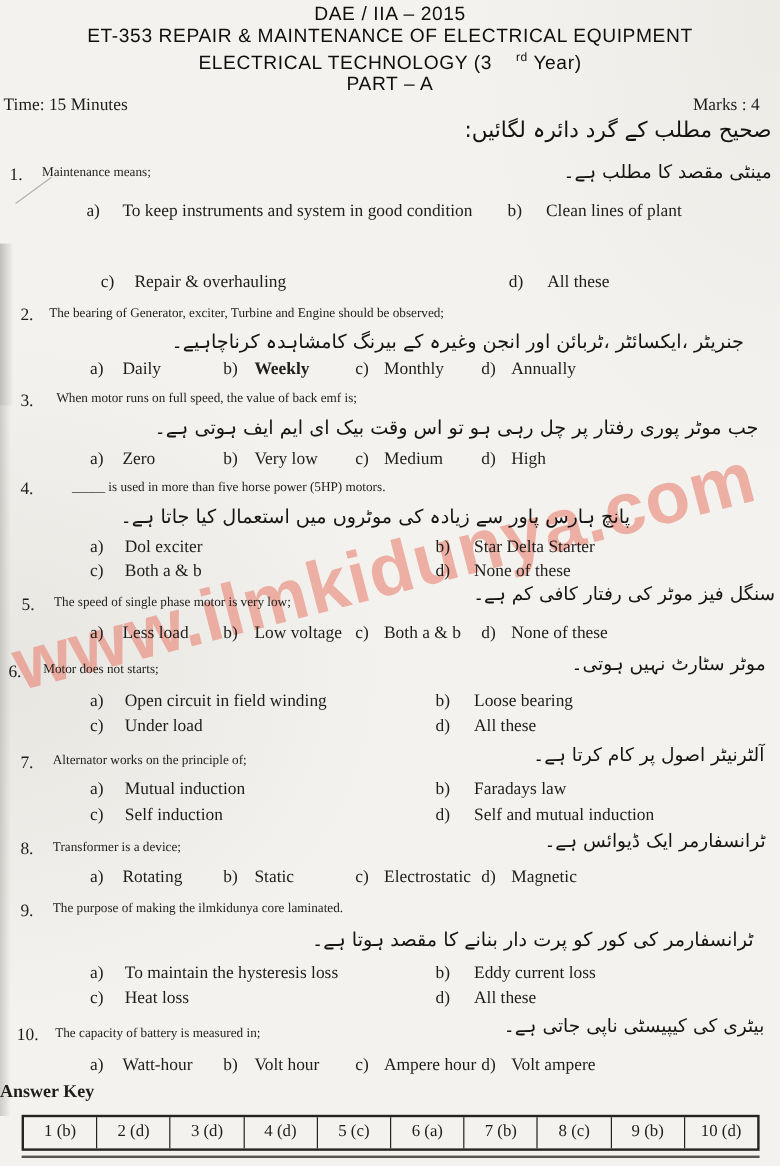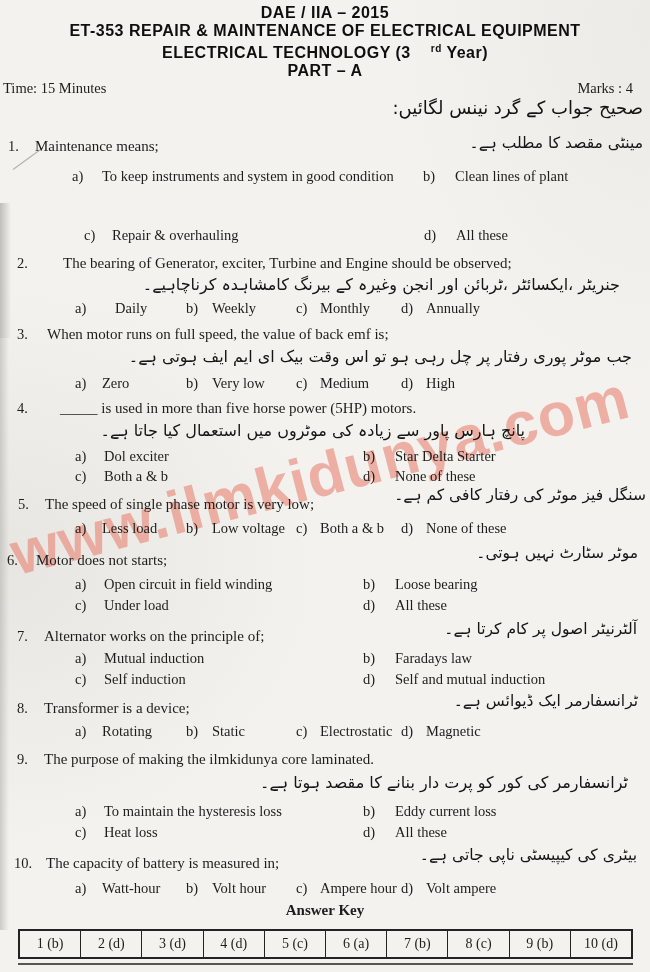--- a/index.html
+++ b/index.html
@@ -25,41 +25,41 @@
 
   .watermark {
     position:absolute; left:12px; top:520px; z-index:1;
     font-family:"Liberation Sans", sans-serif; font-weight:700;
     font-size:61px; letter-spacing:1px; white-space:nowrap;
     transform:rotate(-14.5deg); transform-origin:0 50%;
     opacity:.55;
   }
 
   .hdr { position:absolute; top:4px; left:0; right:0; text-align:center; z-index:2;
-    font-family:"Liberation Sans", sans-serif; font-weight:700; color:#0f0f0f;
+    font-family:"Liberation Sans", sans-serif; font-weight:400; color:#0f0f0f;
     font-size:16px; line-height:18px; letter-spacing:.5px; }
   .hdr sup { font-size:10px;padding-left:20px; }
 
   .time  { position:absolute; left:3px;  top:80px; font-size:14.5px; z-index:2; }
   .marks { position:absolute; right:17px; top:80px; font-size:14.5px; z-index:2; }
 
   .inst-en { position:absolute; left:5px; top:110px; font-size:14.5px; z-index:2; }
   .inst-en .lbl { display:inline-block; width:33px; }
   .urdu { font-family:"DejaVu Sans","Liberation Sans",sans-serif; direction:rtl; }
   .inst-ur { position:absolute; right:7px; top:97px; font-size:18px; z-index:2; color:#141312; }
 
   .q { position:absolute; left:0; width:650px; z-index:2; }
   .qnum { position:absolute; top:0; font-size:14.5px; }
-  .qen  { position:absolute; top:0; font-size:15px; white-space:nowrap; }
+  .qen  { position:absolute; top:0; font-size:11px; white-space:nowrap; }
   .qur  { position:absolute; font-size:15.5px; white-space:nowrap; color:#161514; }
   .qur.ur-below { font-size:16px; }
   .opt-letter { position:absolute; font-size:14.5px; }
   .opt-label  { position:absolute; font-size:14.5px; white-space:nowrap; }
 
-  .akey-title { position:absolute; left:0; right:0; top:902px; text-align:center;
+  .akey-title { position:absolute; left:0; right:0; top:902px; text-align:left;
     font-size:15px; font-weight:600; z-index:2; }
   .akey { position:absolute; left:18px; top:929px; width:615px; height:30px;
     display:flex; border:2px solid #242321; z-index:2; }
   .akcell { flex:1; display:flex; align-items:center; justify-content:center;
     border-right:1.6px solid #242321; font-size:14px; }
   .akcell:last-child { border-right:none; }
   .akey-underline { position:absolute; left:18px; top:963px; width:615px; height:1.5px;
     background:#57554f; z-index:2; }
 </style>
 </head>
@@ -76,44 +76,44 @@
   <div class="hdr">
     <div>DAE / IIA – 2015</div>
     <div>ET-353 REPAIR &amp; MAINTENANCE OF ELECTRICAL EQUIPMENT</div>
     <div><span>ELECTRICAL TECHNOLOGY (3</span><sup>rd</sup><span> Year)</span></div>
     <div>PART – A</div>
   </div>
 
   <div class="time">Time: 15 Minutes</div>
   <div class="marks">Marks : 4</div>
 
-  <div class="inst-ur urdu" dir="rtl">صحیح جواب کے گرد نینس لگائیں:</div>
+  <div class="inst-ur urdu" dir="rtl">صحیح مطلب کے گرد دائرہ لگائیں:</div>
 
   <div id="questions">
       <div class="q" style="top: 138px;">
         <span class="qnum" style="left: 8px;">1.</span>
         <span class="qen" style="left: 35px;">Maintenance means;</span>
         <span class="qur urdu" dir="rtl" style="top: -4px; right: 7px;">مینٹی مقصد کا مطلب ہے۔</span>
         <span class="opt-letter" style="left: 72px; top: 30px;">a)</span>
         <span class="opt-label" style="left: 102px; top: 30px;">To keep instruments and system in good condition</span>
         <span class="opt-letter" style="left: 423px; top: 30px;">b)</span>
         <span class="opt-label" style="left: 455px; top: 30px;">Clean lines of plant</span>
         <span class="opt-letter" style="left: 84px; top: 89px;">c)</span>
         <span class="opt-label" style="left: 112px; top: 89px;">Repair &amp; overhauling</span>
         <span class="opt-letter" style="left: 424px; top: 89px;">d)</span>
         <span class="opt-label" style="left: 456px; top: 89px;">All these</span>
       </div>
       <div class="q" style="top: 255px;">
         <span class="qnum" style="left: 17px;">2.</span>
-        <span class="qen" style="left: 63px; font-family: Liberation Serif, serif;">The bearing of Generator, exciter, Turbine and Engine should be observed;</span>
+        <span class="qen" style="left: 41px; font-family: Liberation Serif, serif;">The bearing of Generator, exciter, Turbine and Engine should be observed;</span>
         <span class="qur urdu ur-below" dir="rtl" style="top: 20px; right: 30px;">جنریٹر ،ایکسائٹر ،ٹربائن اور انجن وغیرہ کے بیرنگ کامشاہدہ کرناچاہیے۔</span>
         <span class="opt-letter" style="left: 75px; top: 45px;">a)</span>
-        <span class="opt-label" style="left: 102px; top: 45px; margin-left: 13px;">Daily</span>
+        <span class="opt-label" style="left: 102px; top: 45px;">Daily</span>
         <span class="opt-letter" style="left: 186px; top: 45px;">b)</span>
-        <span class="opt-label" style="left: 212px; top: 45px;">Weekly</span>
+        <span class="opt-label" style="left: 212px; top: 45px; font-weight: bold;">Weekly</span>
         <span class="opt-letter" style="left: 296px; top: 45px;">c)</span>
         <span class="opt-label" style="left: 320px; top: 45px;">Monthly</span>
         <span class="opt-letter" style="left: 401px; top: 45px;">d)</span>
         <span class="opt-label" style="left: 426px; top: 45px;">Annually</span>
       </div>
       <div class="q" style="top: 326px;">
         <span class="qnum" style="left: 17px;">3.</span>
         <span class="qen" style="left: 47px;">When motor runs on full speed, the value of back emf is;</span>
         <span class="qur urdu ur-below" dir="rtl" style="top: 21px; right: 18px;">جب موٹر پوری رفتار پر چل رہی ہو تو اس وقت بیک ای ایم ایف ہوتی ہے۔</span>
         <span class="opt-letter" style="left: 75px; top: 49px;">a)</span>

